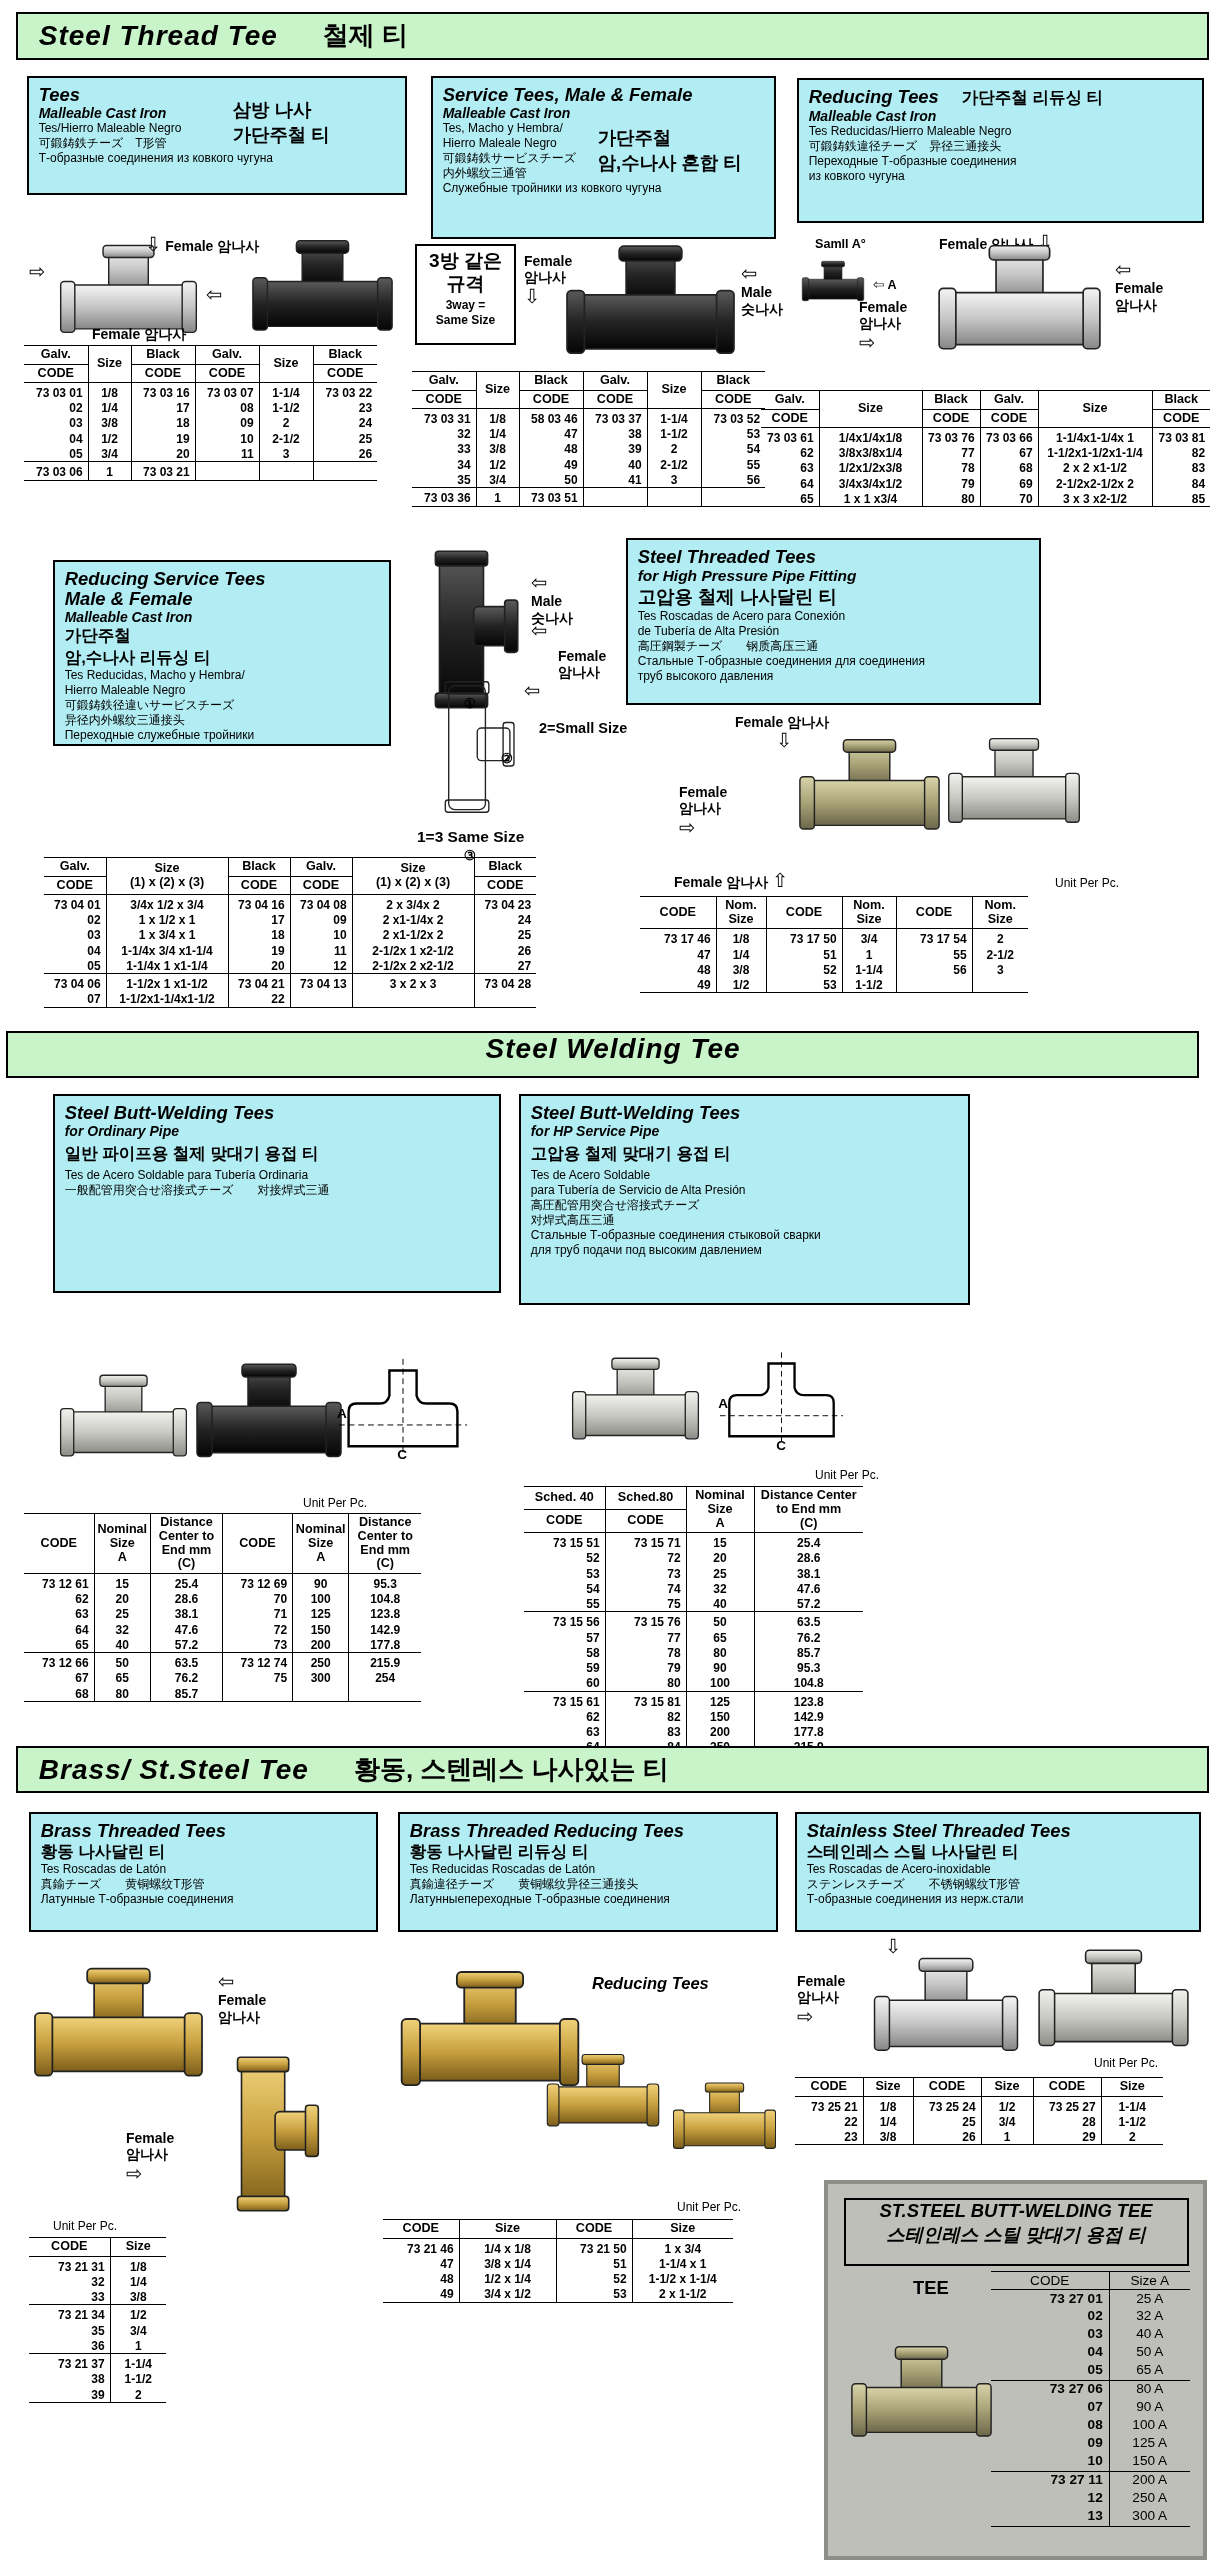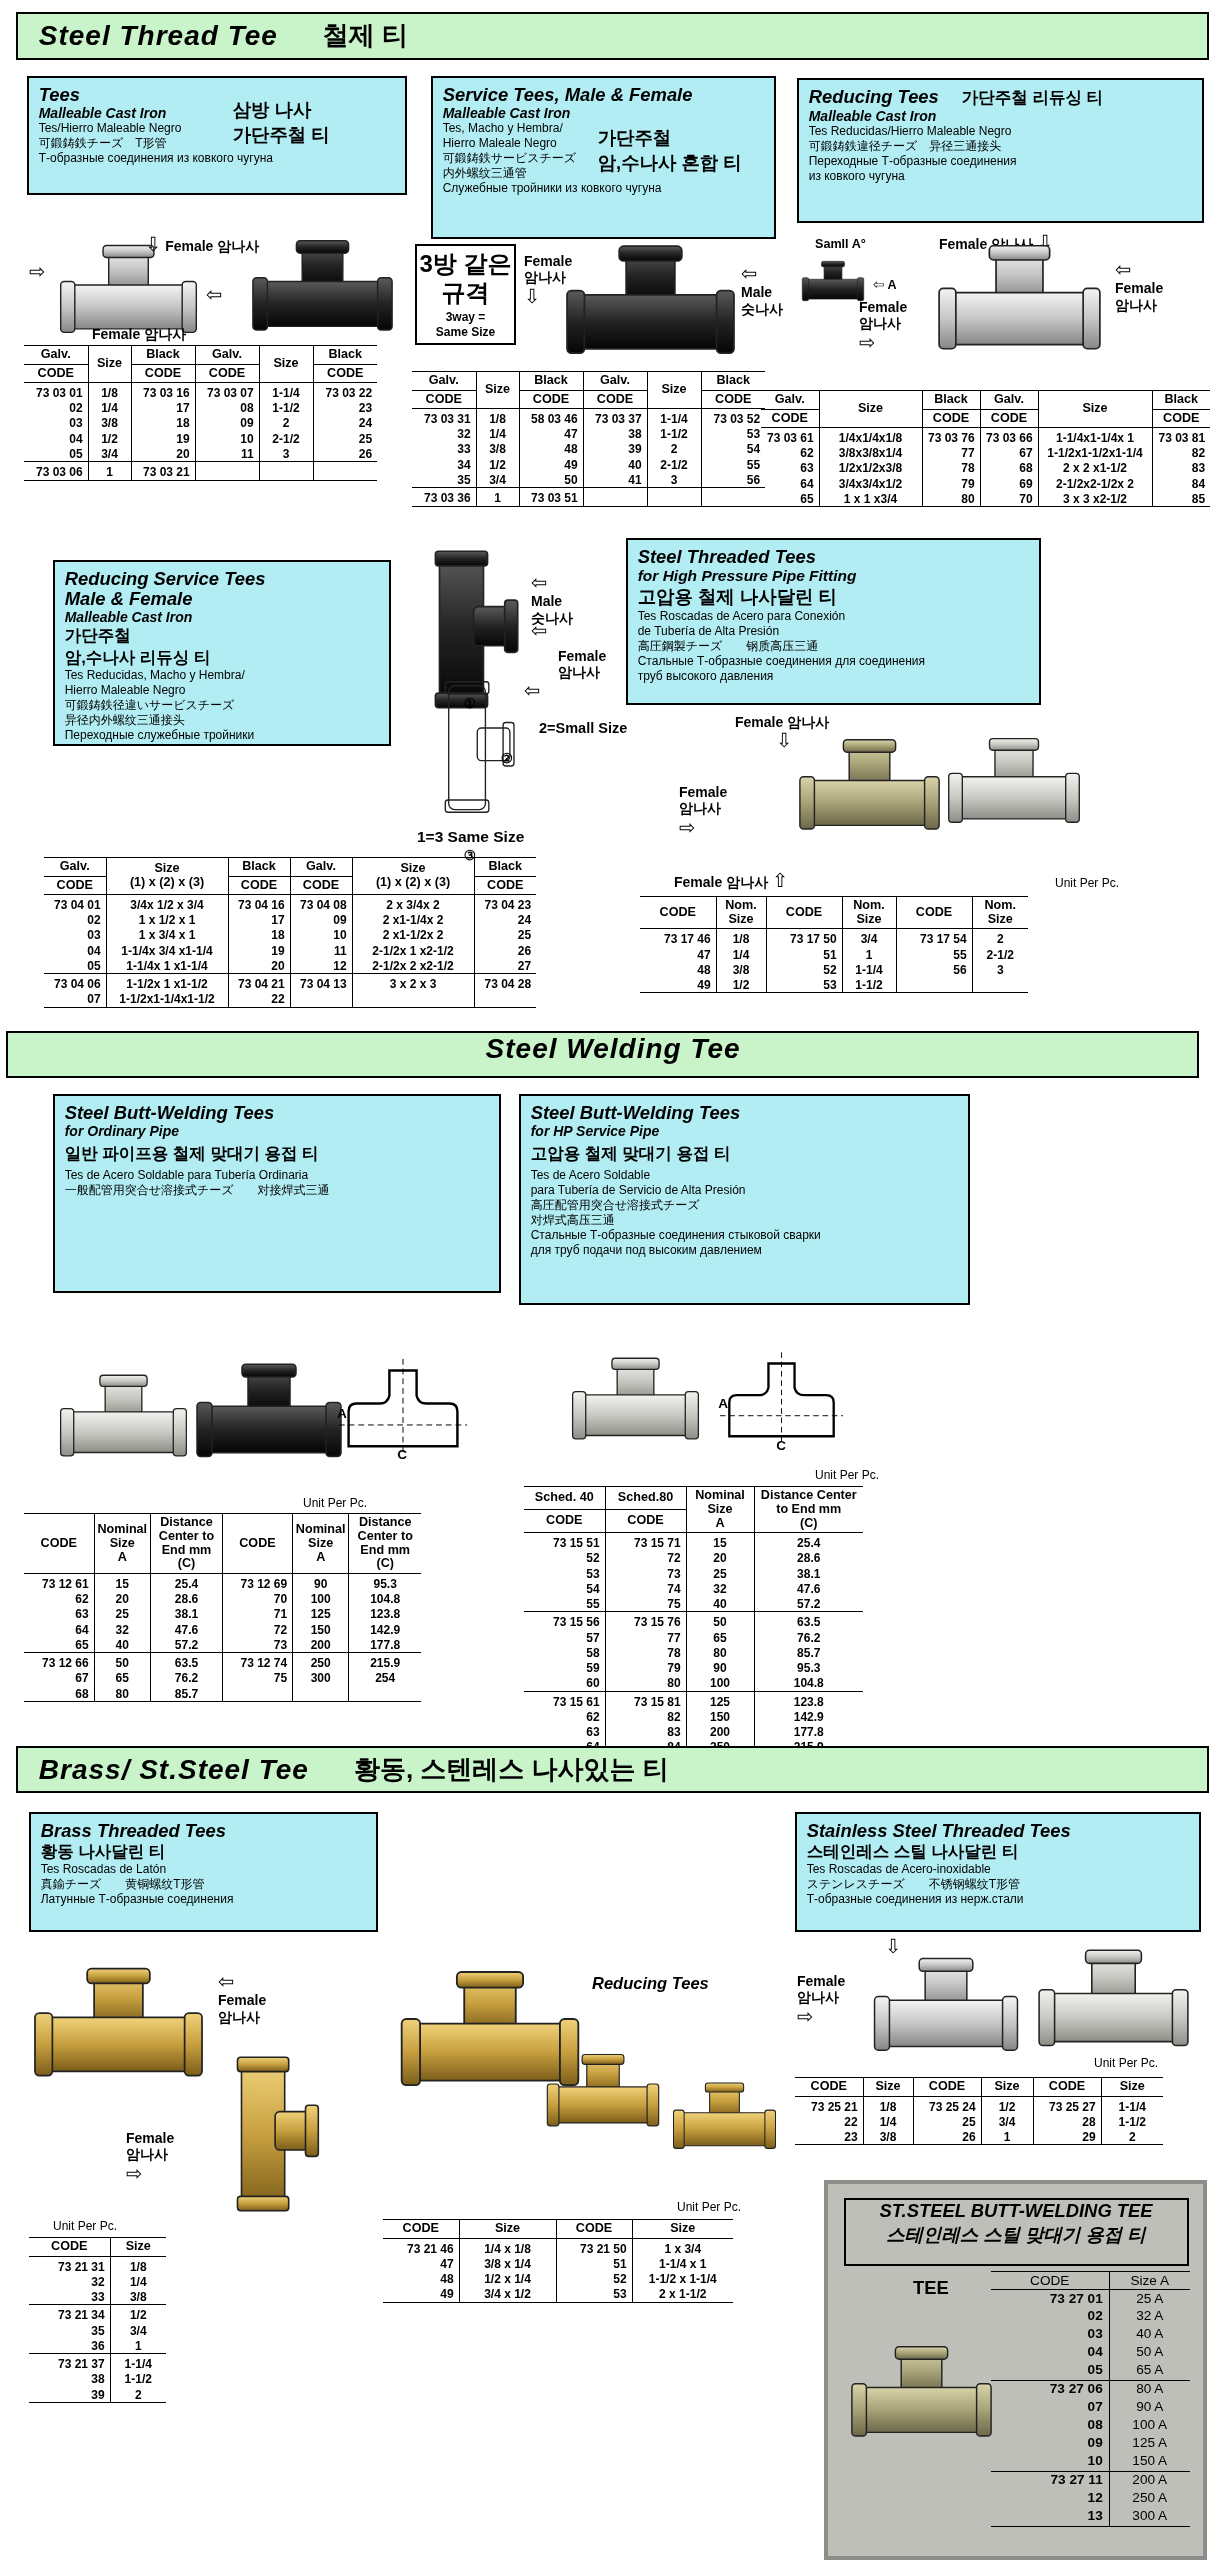--- a/index.html
+++ b/index.html
@@ -43,21 +43,21 @@
   .gtitle .l1{font-size:18.4px;font-weight:bold;font-style:italic;}
   .gtitle .l2{font-size:18.4px;font-weight:bold;font-style:italic;}
   table.plain{border-collapse:collapse;table-layout:fixed;font-family:"Liberation Sans",sans-serif;}
   table.plain th{font-size:13.6px;font-weight:normal;border-bottom:1.5px solid #000;border-top:1.5px solid #000;padding:1px 1.9px;}
   table.plain td{font-size:13.6px;font-weight:bold;padding:0.5px 5.8px;line-height:1.25;}
   table.plain td+td,table.plain th+th{border-left:1.5px solid #000;}
   table.plain td+td{font-weight:normal;text-align:center;}
   table.plain tr.gtop td{border-top:1.5px solid #000;}
   table.plain tbody tr:last-child td{border-bottom:1.5px solid #000;}
   .threeway{border:2.9px solid #000;box-sizing:border-box;text-align:center;padding-top:3.9px;background:#fff;}
-  .threeway .k{font-size:24px;font-weight:bold;line-height:1.2;}
+  .threeway .k{font-size:19px;font-weight:bold;line-height:1.2;}
   .threeway .e{font-size:12px;font-weight:bold;line-height:1.25;margin-top:2.9px;}
   svg.img{overflow:visible;}
   .diagtxt{font-size:14px;font-weight:bold;font-family:"Liberation Sans",sans-serif;}
 </style>
 </head>
 <body>
 
 <div id="page" style="--green: #c9f3c9; --cyan: #b2edf3; --grayBox: #bfbfb9;">
 
   <svg width="0" height="0" style="position:absolute" aria-hidden="true">
@@ -916,20 +916,27 @@
   </div>
 
   <div class="abs cbox" style="left:29px;top:1812px;width:349px;height:120px;">
     <div class="t1">Brass Threaded Tees</div>
     <div class="krmid">황동 나사달린 티</div>
     <div class="t3">Tes Roscadas de Latón</div>
     <div class="t3">真鍮チーズ　　黄铜螺纹T形管</div>
     <div class="t3">Латунные Т-образные соединения</div>
   </div>
 
+  <div class="abs cbox" style="left:398px;top:1812px;width:380px;height:120px;">
+    <div class="t1">Brass Threaded Reducing  Tees</div>
+    <div class="krmid">황동 나사달린 리듀싱 티</div>
+    <div class="t3">Tes Reducidas Roscadas de Latón</div>
+    <div class="t3">真鍮違径チーズ　　黄铜螺纹异径三通接头</div>
+    <div class="t3">Латунныепереходные Т-образные соединения</div>
+  </div>
 
   <div class="abs cbox" style="left:795px;top:1812px;width:406px;height:120px;">
     <div class="t1">Stainless Steel Threaded  Tees</div>
     <div class="krmid">스테인레스 스틸 나사달린 티</div>
     <div class="t3">Tes Roscadas de Acero-inoxidable</div>
     <div class="t3">ステンレスチーズ　　不锈钢螺纹T形管</div>
     <div class="t3">Т-образные соединения из нерж.стали</div>
   </div>
 
   <svg class="abs img" style="left:31px;top:1951px;" width="175" height="145" viewBox="0 0 180 150">

